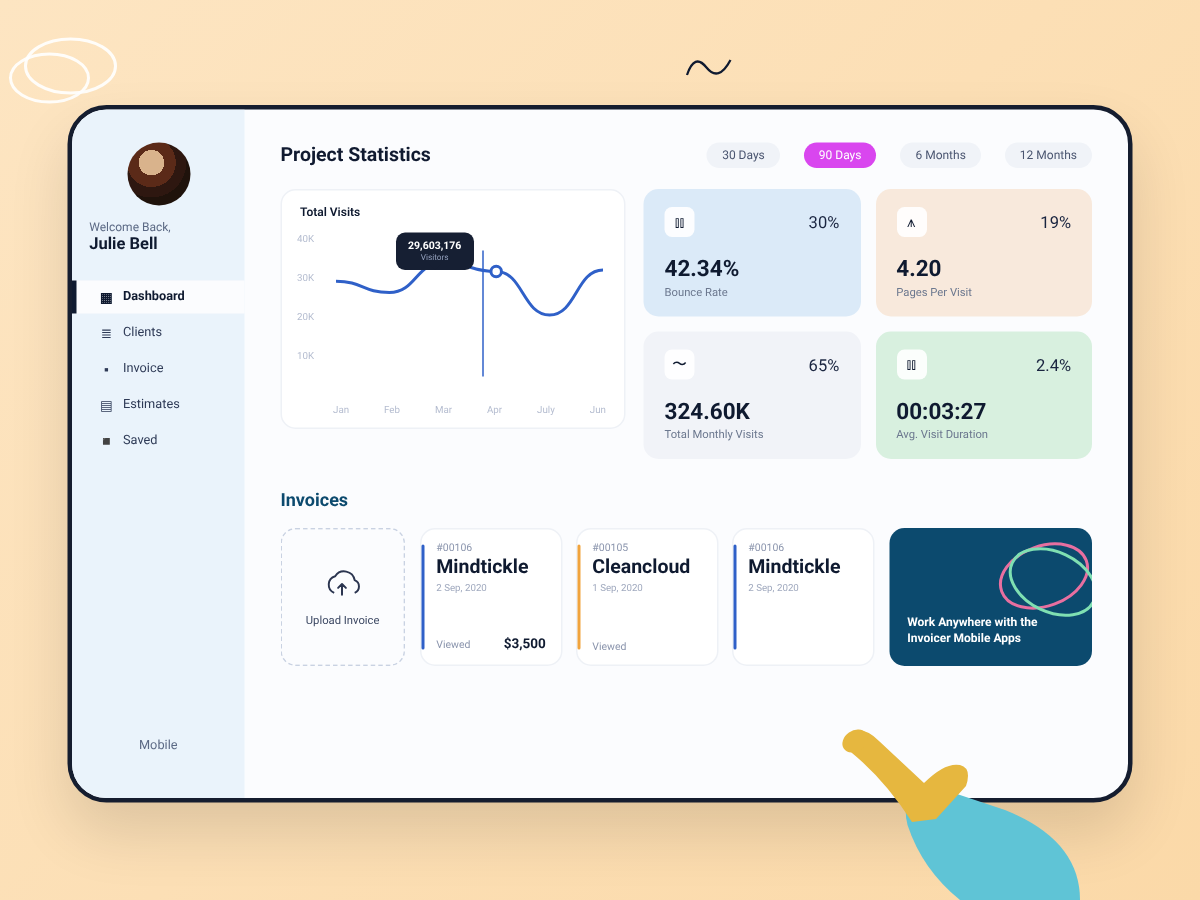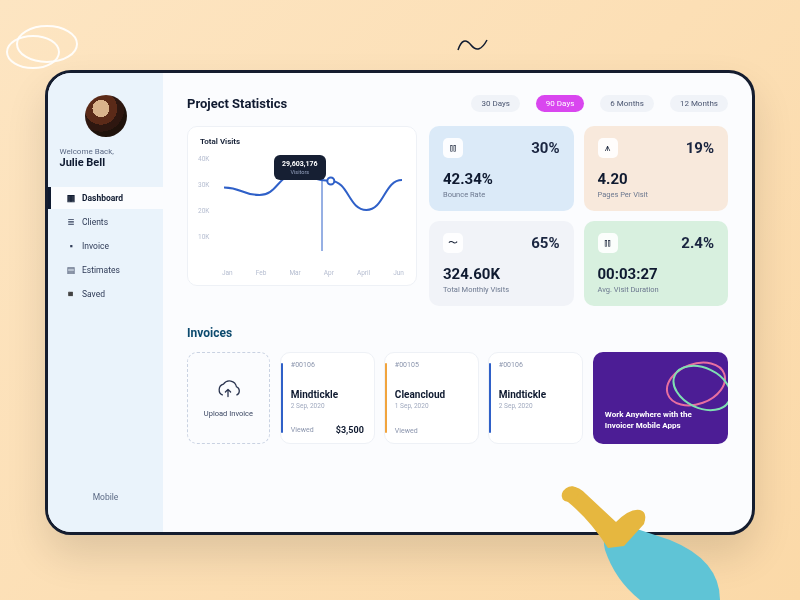--- a/index.html
+++ b/index.html
@@ -21,47 +21,47 @@
   .title{font-size:13px;font-weight:700;color:#101a30}
   .pills{display:flex;gap:16px}
   .pill{padding:4px 10px;font-size:8px;border-radius:10px;background:#f0f3f8;color:#4a5570;cursor:pointer}
   .pill.active{background:#d946ef;color:#fff}
   .stats-row{display:flex;gap:12px;margin-bottom:20px}
   .chart-card{width:230px;height:160px;border:1px solid #eef1f6;border-radius:10px;padding:10px 12px;position:relative;background:#fff}
   .chart-card .ct{font-size:8px;color:#0f1a30;font-weight:600;margin-bottom:6px}
   .yaxis{position:absolute;left:10px;top:28px;display:flex;flex-direction:column;gap:18px;font-size:6.5px;color:#b5bdd0}
   .xaxis{position:absolute;left:34px;right:12px;bottom:8px;display:flex;justify-content:space-between;font-size:6.5px;color:#b5bdd0}
   .chart-svg{position:absolute;left:30px;top:22px;width:190px;height:118px}
-  .tooltip{position:absolute;top:28px;left:86px;background:#161f33;color:#fff;border-radius:6px;padding:5px 8px;font-size:7px;text-align:center;white-space:nowrap}
+  .tooltip{position:absolute;top:28px;left:76px;background:#161f33;color:#fff;border-radius:6px;padding:5px 8px;font-size:7px;text-align:center;white-space:nowrap}
   .tooltip .tv{font-weight:700}
   .tooltip .tl{font-size:5.5px;color:#94a0bd;margin-top:1px}
   .tooltip:after{content:'';position:absolute;bottom:-4px;left:50%;transform:translateX(-50%);border:4px solid transparent;border-top-color:#161f33}
   .cards-grid{flex:1;display:grid;grid-template-columns:1fr 1fr;grid-template-rows:1fr 1fr;gap:10px}
   .stat{border-radius:10px;padding:12px 14px;position:relative}
   .stat .top{display:flex;justify-content:space-between;align-items:center;margin-bottom:12px}
   .stat .icon-box{width:20px;height:20px;background:rgba(255,255,255,.9);border-radius:5px;display:flex;align-items:center;justify-content:center;font-size:10px;color:#0f1a30}
-  .stat .pct{font-size:15px;font-weight:700;color:#1a2540}
+  .stat .pct{font-size:11px;font-weight:400;color:#1a2540}
   .stat .val{font-size:15px;font-weight:700;color:#0f1a30;margin-bottom:2px}
   .stat .lbl{font-size:7.5px;color:#6c788f}
   .c-blue{background:#dbeaf8}.c-peach{background:#f8e9dc}.c-gray{background:#f1f3f8}.c-green{background:#d8f0df}
   .invoices-title{font-size:12px;font-weight:700;color:#0c4a6e;margin-bottom:12px}
   .inv-row{display:flex;gap:10px}
   .upload{width:90px;height:92px;border:1.5px dashed #c9d2e2;border-radius:10px;display:flex;flex-direction:column;align-items:center;justify-content:center;gap:8px;cursor:pointer}
   .upload svg{width:26px;height:22px}
   .upload .ul{font-size:7.5px;color:#3c4863}
   .inv-card{width:95px;height:92px;border:1px solid #eef1f6;border-radius:10px;padding:8px 10px;display:flex;flex-direction:column;position:relative;background:#fff}
   .inv-card:before{content:'';position:absolute;left:0;top:10px;bottom:10px;width:2.5px;border-radius:2px}
   .inv-card.b1:before{background:#2f60c8}.inv-card.b2:before{background:#f1a43d}.inv-card.b3:before{background:#2f60c8}
   .inv-id{font-size:7px;color:#8b95ad}
-  .inv-name{font-size:10px;font-weight:700;color:#0f1a30;margin-top:20px}
+  .inv-name{font-size:13px;font-weight:700;color:#0f1a30;margin-top:2px}
   .inv-date{font-size:6.5px;color:#a1aabf;margin-top:2px}
   .inv-foot{margin-top:auto;display:flex;justify-content:space-between;align-items:center}
   .inv-status{font-size:7px;color:#8b95ad}
   .inv-amt{font-size:9px;font-weight:700;color:#0f1a30}
-  .promo{width:145px;height:92px;background:#4c1d95;border-radius:10px;position:relative;overflow:hidden;padding:12px;color:#fff;display:flex;align-items:flex-end}
+  .promo{width:145px;height:92px;background:#0c4a6e;border-radius:10px;position:relative;overflow:hidden;padding:12px;color:#fff;display:flex;align-items:flex-end}
   .promo .pt{font-size:8px;font-weight:700;line-height:1.35;max-width:90px}
   .promo-rings{position:absolute;top:4px;right:-8px;width:78px;height:60px}
   .hand{position:absolute;bottom:0;right:80px;width:200px;height:150px;pointer-events:none}
 </style>
 </head>
 <body>
 
 <svg class="squiggle-tl" viewBox="0 0 80 50">
     <ellipse cx="28" cy="30" rx="26" ry="16" fill="none" stroke="#fff" stroke-width="2" opacity=".9"></ellipse>
     <ellipse cx="42" cy="22" rx="30" ry="18" fill="none" stroke="#fff" stroke-width="2" opacity=".9"></ellipse>
@@ -128,21 +128,21 @@
         </svg>
         <div class="tooltip">
           <div class="tv">29,603,176</div>
           <div class="tl">Visitors</div>
         </div>
         <div class="xaxis" id="xaxis">
             <div>Jan</div>
             <div>Feb</div>
             <div>Mar</div>
             <div>Apr</div>
-            <div>April</div>
+            <div>July</div>
             <div>Jun</div>
           </div>
       </div>
       <div class="cards-grid" id="statsGrid">
           <div class="stat c-blue">
             <div class="top">
               <div class="icon-box">⫾⫾</div>
               <div class="pct">30%</div>
             </div>
             <div class="val">42.34%</div>

